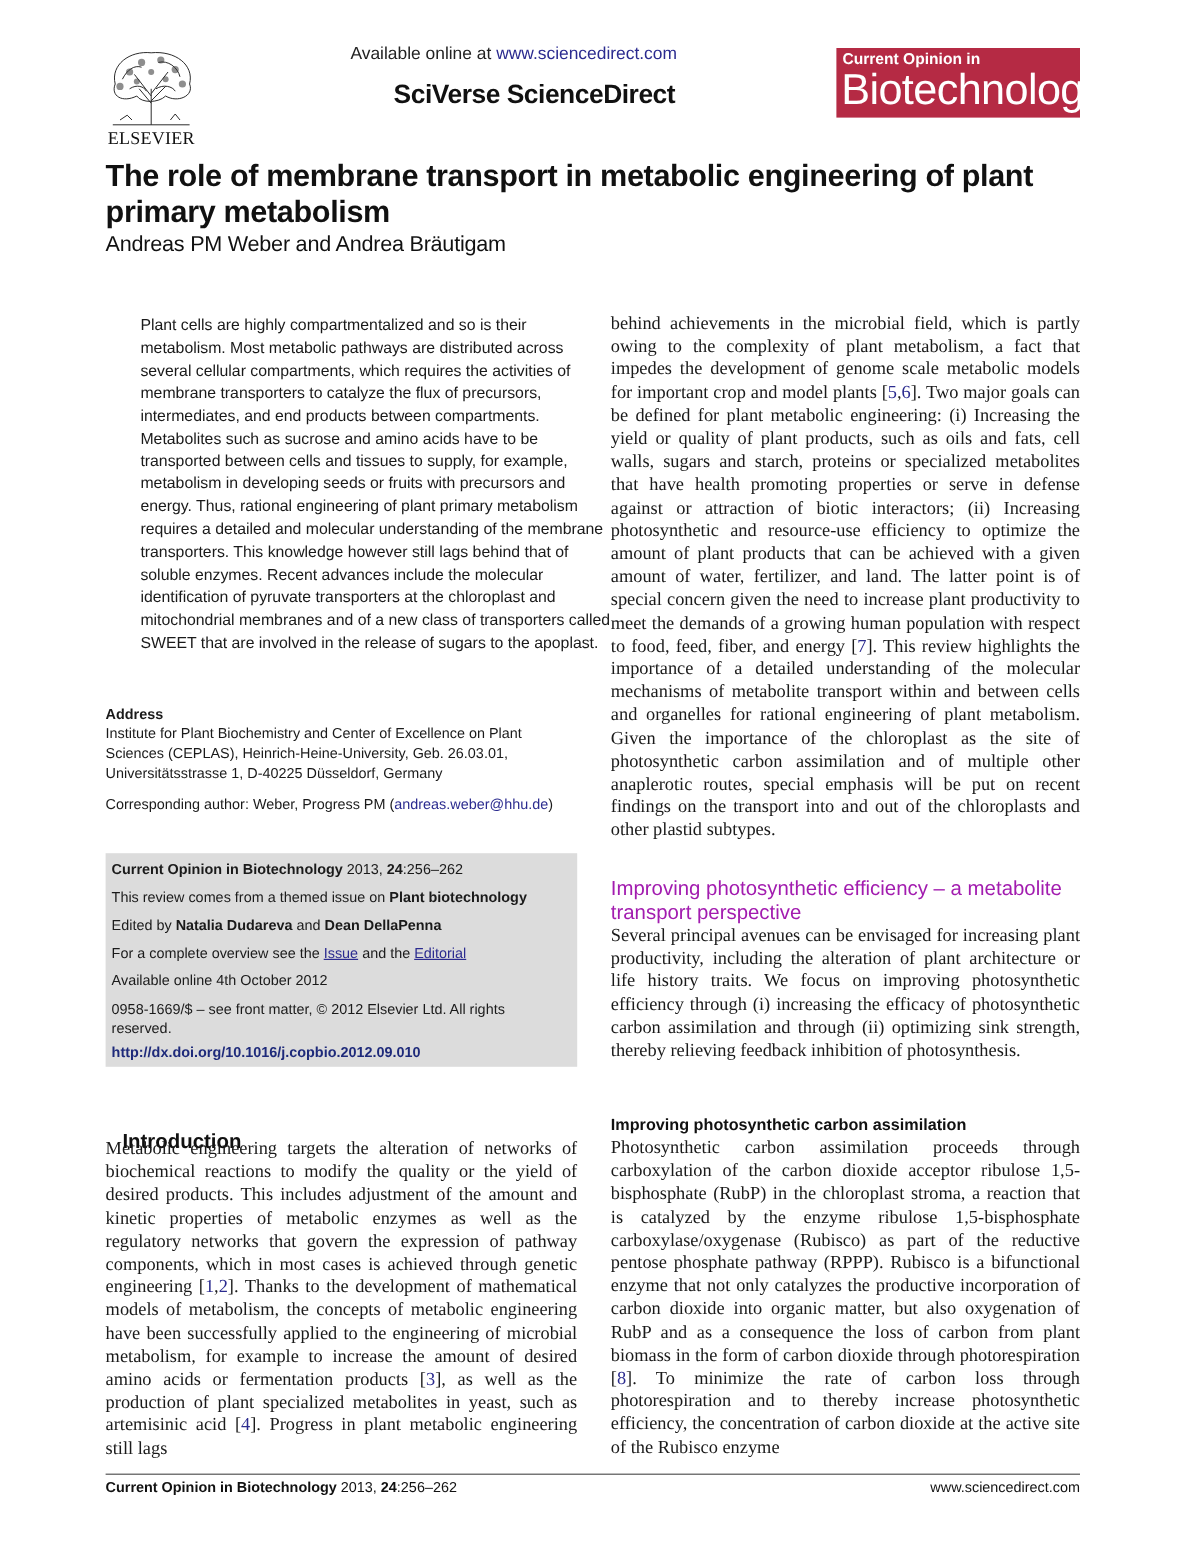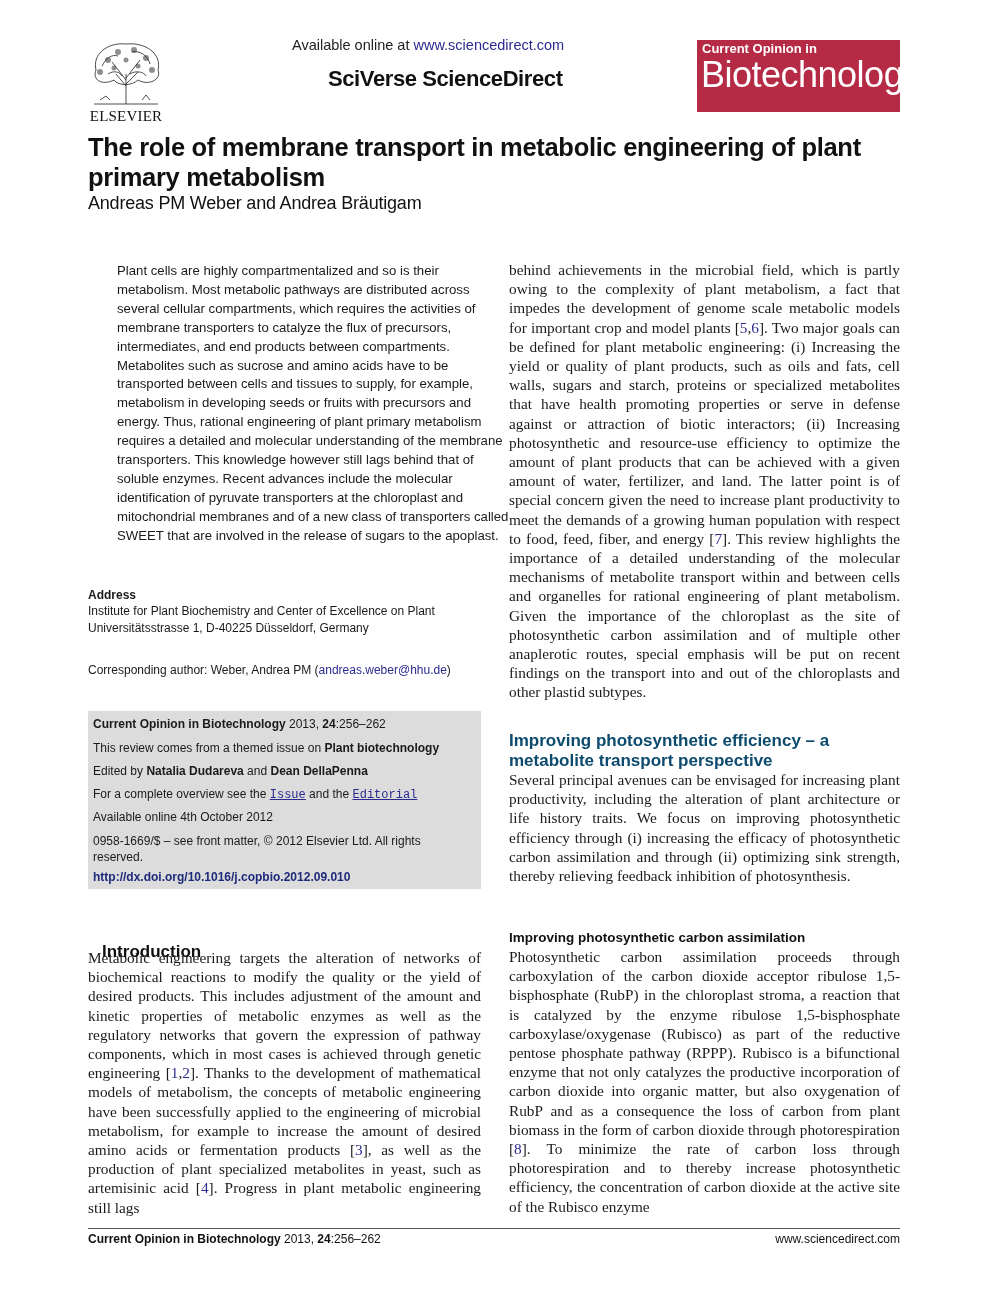--- a/index.html
+++ b/index.html
@@ -1,28 +1,28 @@
 <!DOCTYPE html>
 <html><head>
 <meta charset="utf-8">
 <style>
   html, body { margin: 0; padding: 0; background: #ffffff; }
   body { width: 1000px; height: 1296px; position: relative; overflow: hidden; color: #1a1a1a; }
   .sans { font-family: "Liberation Sans", "DejaVu Sans", sans-serif; }
   a, .link { color: #2b2b8f; text-decoration: none; }
-  .u { text-decoration: underline; font-family: Liberation Mono, monospace; }
+  .u { text-decoration: underline; }
 
   
   .elsevier-logo { position: absolute; left: 86px; top: 40px; width: 80px; height: 88px; }
   .elsevier-tree { width: 76px; height: 66px; display: block; margin: 0 auto; }
   .elsevier-word { font-family: "Liberation Serif", serif; font-size: 15px; letter-spacing: 0.2px; text-align: center; margin-top: 2px; color: #111; }
   .avail { position: absolute; left: 292px; top: 37px; font-size: 14.5px; color: #222; }
   .avail .link { color: #2b2b8f; }
   .sciverse { position: absolute; left: 328px; top: 66px; font-size: 22px; font-weight: bold; letter-spacing: -0.4px; color: #111; }
-  .journal-logo { position: absolute; left: 697px; top: 40px; width: 203px; height: 72px; background: #b52a44; color: #fff; }
+  .journal-logo { position: absolute; left: 697px; top: 40px; width: 203px; height: 58px; background: #b52a44; color: #fff; }
   .journal-logo .top { position: absolute; left: 5px; top: 1px; font-size: 13px; font-weight: bold; }
   .journal-logo .big { position: absolute; left: 4px; top: 14px; font-size: 36px; letter-spacing: -0.5px; line-height: 42px; }
 
   
   .title { position: absolute; left: 88px; top: 132px; width: 830px; font-size: 25.5px; font-weight: bold; line-height: 30px; letter-spacing: -0.3px; color: #111; }
   .authors { position: absolute; left: 88px; top: 193px; font-size: 18px; color: #111; letter-spacing: -0.2px; }
 
   
   .abstract { position: absolute; left: 88px; top: 262px; width: 395px; font-size: 13.2px; line-height: 18.9px; color: #1a1a1a; margin-left: 29px; }
   .address { position: absolute; left: 88px; top: 587px; width: 395px; font-size: 12px; line-height: 16.3px; }
@@ -33,21 +33,21 @@
   .infobox .row { position: absolute; left: 5px; }
   .infobox b { font-weight: bold; }
   .doi { color: #1e2a7a; font-weight: bold; }
 
   .intro-h { position: absolute; left: 88px; top: 928px; font-size: 17px; font-weight: bold; color: #111; }
   .body-l { position: absolute; left: 88px; top: 948px; width: 393px; }
   .body-r1 { position: absolute; left: 509px; top: 260px; width: 391px; }
   .body-r2 { position: absolute; left: 509px; top: 770px; width: 391px; }
   .body-r3 { position: absolute; left: 509px; top: 947px; width: 391px; }
   .para { font-family: Liberation Serif, serif; font-size: 15.3px; line-height: 19.2px; text-align: justify; color: #1a1a1a; margin: 0; }
-  .sec-h { position: absolute; left: 509px; top: 731px; width: 395px; font-size: 17px; font-weight: bold; line-height: 19.5px; color: #0c4a6e; }
+  .sec-h { position: absolute; left: 509px; top: 731px; width: 395px; font-size: 17px; font-weight: normal; line-height: 19.5px; color: #a21caf; }
   .subsec-h { position: absolute; left: 509px; top: 930px; font-size: 13.5px; font-weight: bold; color: #111; }
   .ref { color: #2b2b8f; }
 
   
   .footer-rule { position: absolute; left: 88px; top: 1228px; width: 812px; height: 1px; background: #555; }
   .footer-left { position: absolute; left: 88px; top: 1232px; font-size: 12px; color: #111; }
   .footer-right { position: absolute; right: 100px; top: 1232px; font-size: 12px; color: #111; }
 </style>
 </head>
 <body>
@@ -86,24 +86,25 @@
 </div>
 
 <h1 class="title sans" style="margin:0">The role of membrane transport in metabolic engineering of plant primary metabolism</h1>
 <div class="authors sans">Andreas PM Weber and Andrea Bräutigam</div>
 
 <div class="abstract sans">Plant cells are highly compartmentalized and so is their metabolism. Most metabolic pathways are distributed across several cellular compartments, which requires the activities of membrane transporters to catalyze the flux of precursors, intermediates, and end products between compartments. Metabolites such as sucrose and amino acids have to be transported between cells and tissues to supply, for example, metabolism in developing seeds or fruits with precursors and energy. Thus, rational engineering of plant primary metabolism requires a detailed and molecular understanding of the membrane transporters. This knowledge however still lags behind that of soluble enzymes. Recent advances include the molecular identification of pyruvate transporters at the chloroplast and mitochondrial membranes and of a new class of transporters called SWEET that are involved in the release of sugars to the apoplast.</div>
 
 <div class="address sans">
   <div class="hdr">Address</div>
   <div>Institute for Plant Biochemistry and Center of Excellence on Plant</div>
+  <div>Sciences (CEPLAS), Heinrich-Heine-University, Geb. 26.03.01,</div>
   <div>Universitätsstrasse 1, D-40225 Düsseldorf, Germany</div>
 </div>
 <div class="corresp sans">
-  <span>Corresponding author: Weber, Andrea PM (</span><a class="link">andreas.weber@hhu.de</a><span>)</span>
+  <span>Corresponding author: Weber, Progress PM (</span><a class="link">andreas.weber@hhu.de</a><span>)</span>
 </div>
 
 <div class="infobox sans">
   <div class="row" style="top:6px">
     <b>Current Opinion in Biotechnology</b><span> 2013, </span><b>24</b><span>:256–262</span>
   </div>
   <div class="row" style="top:30px">
     <span>This review comes from a themed issue on </span><b>Plant biotechnology</b>
   </div>
   <div class="row" style="top:53px">

